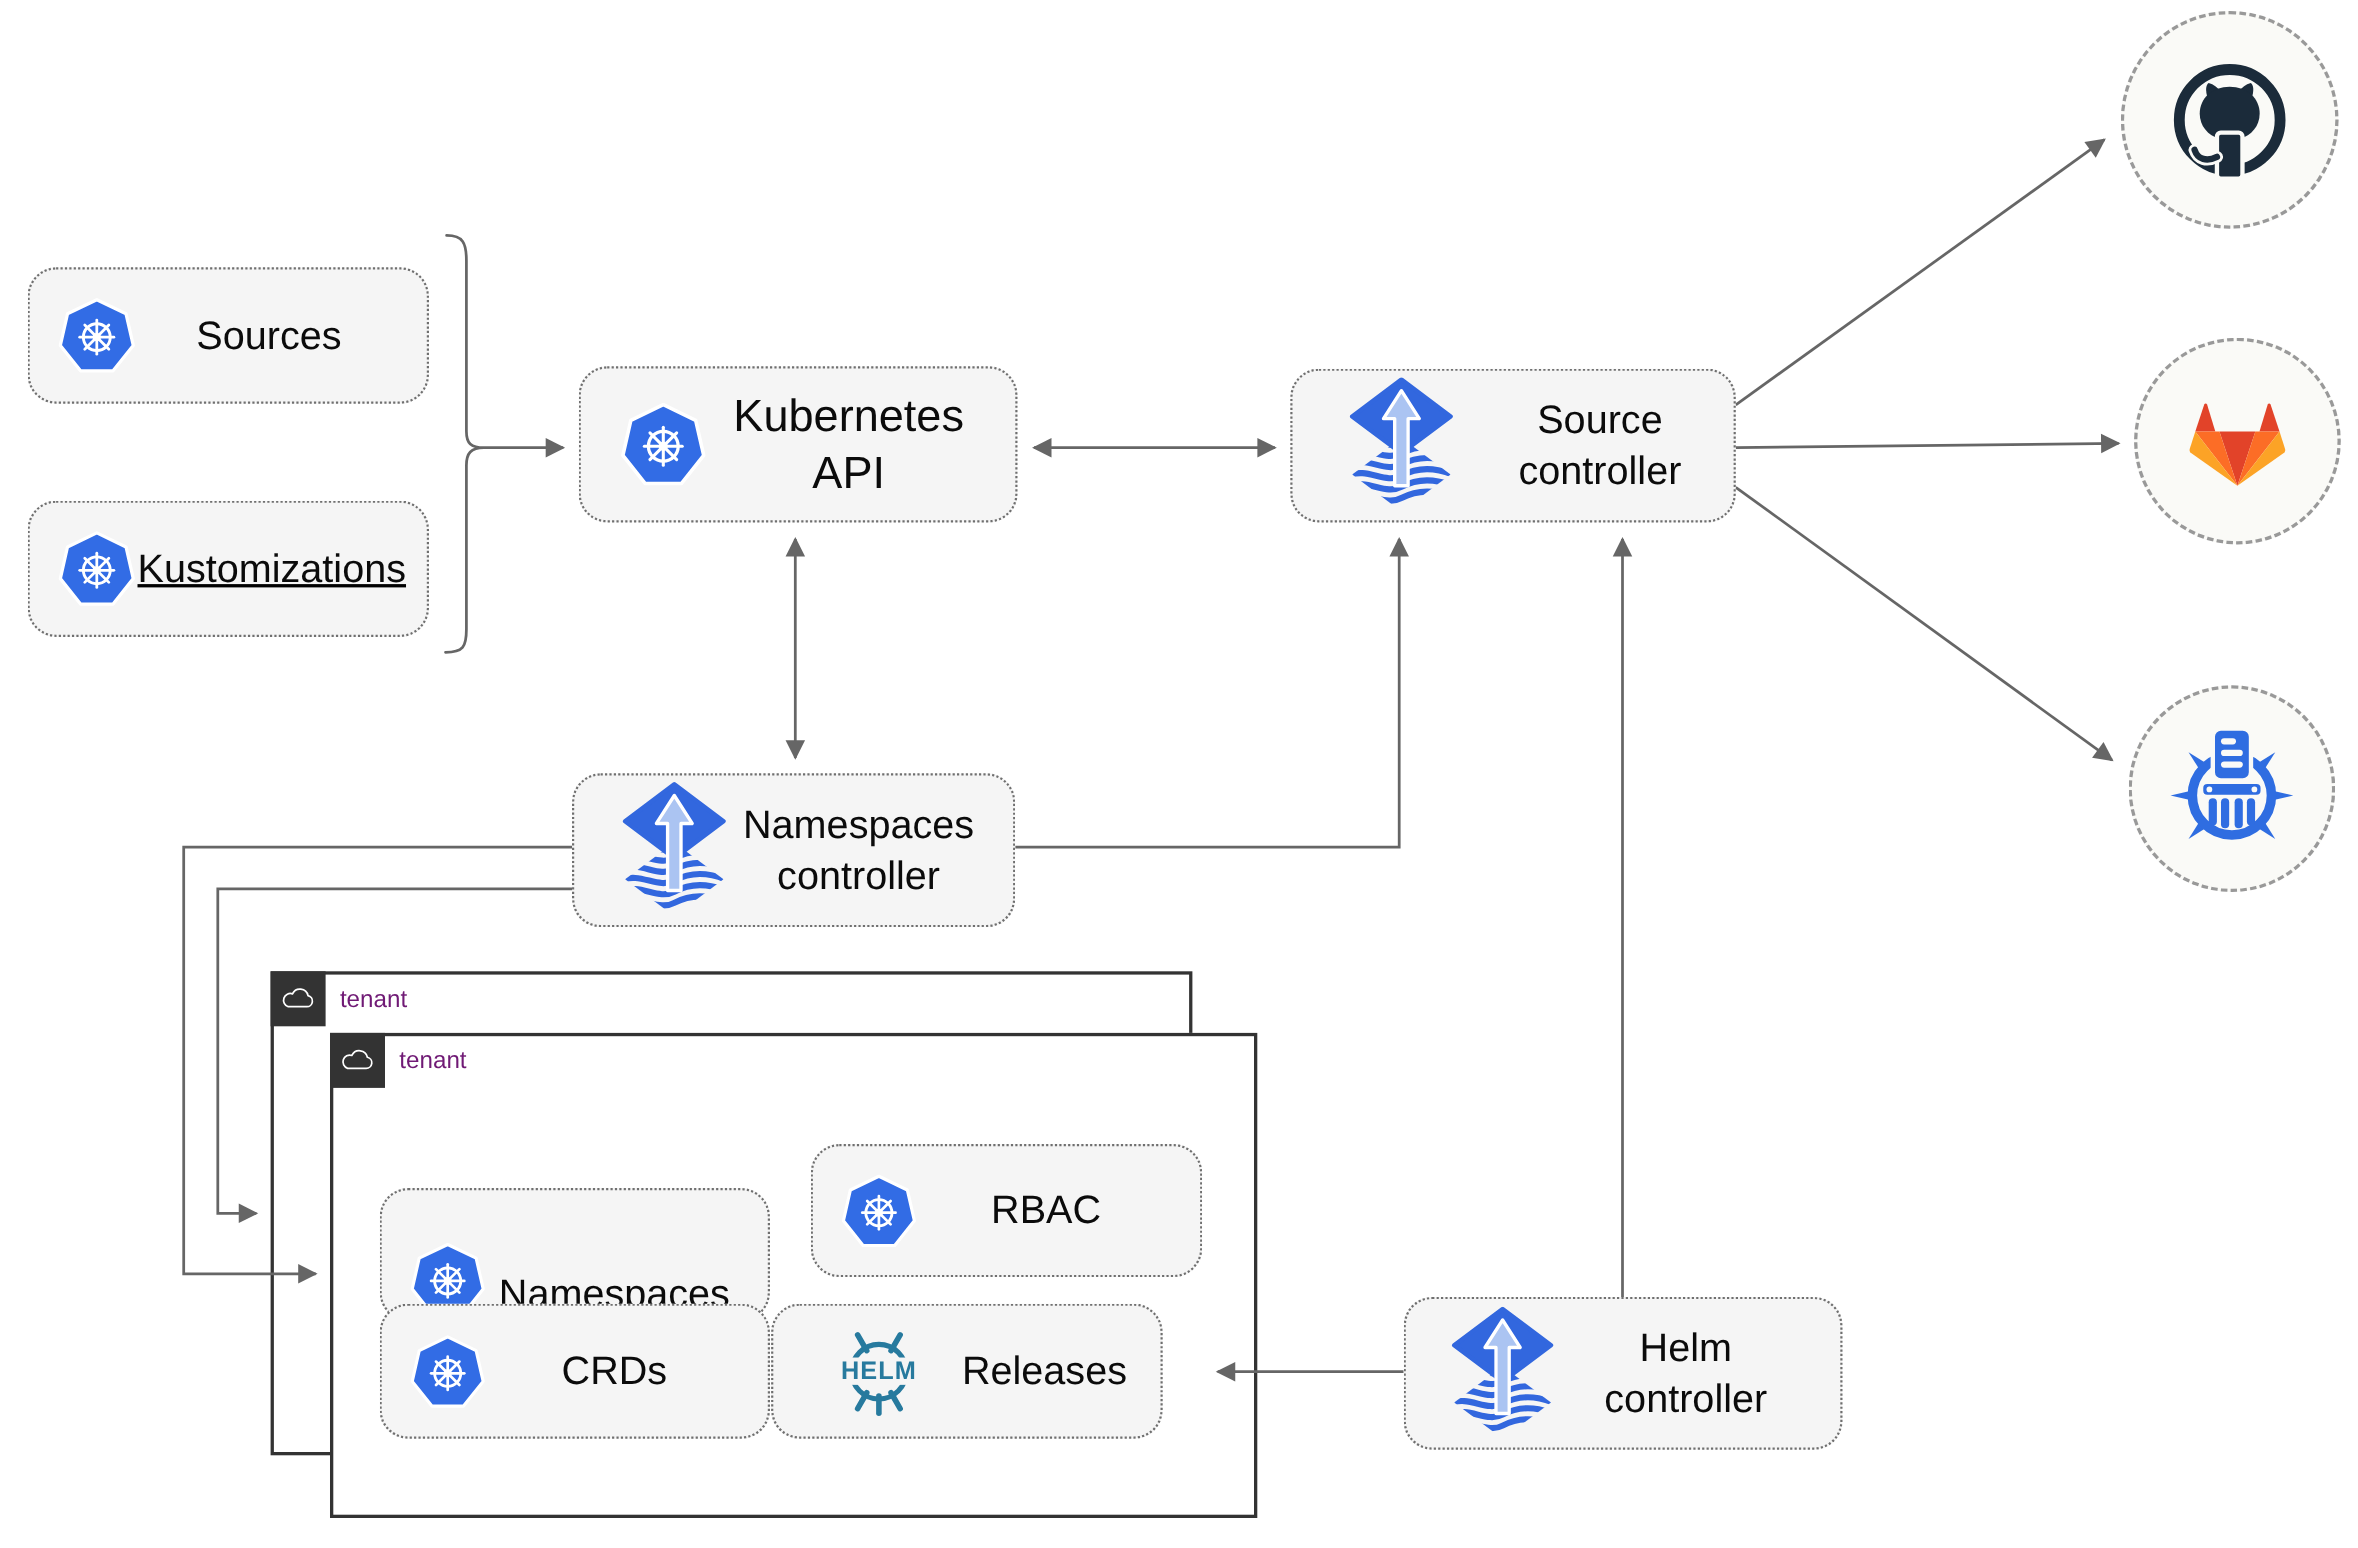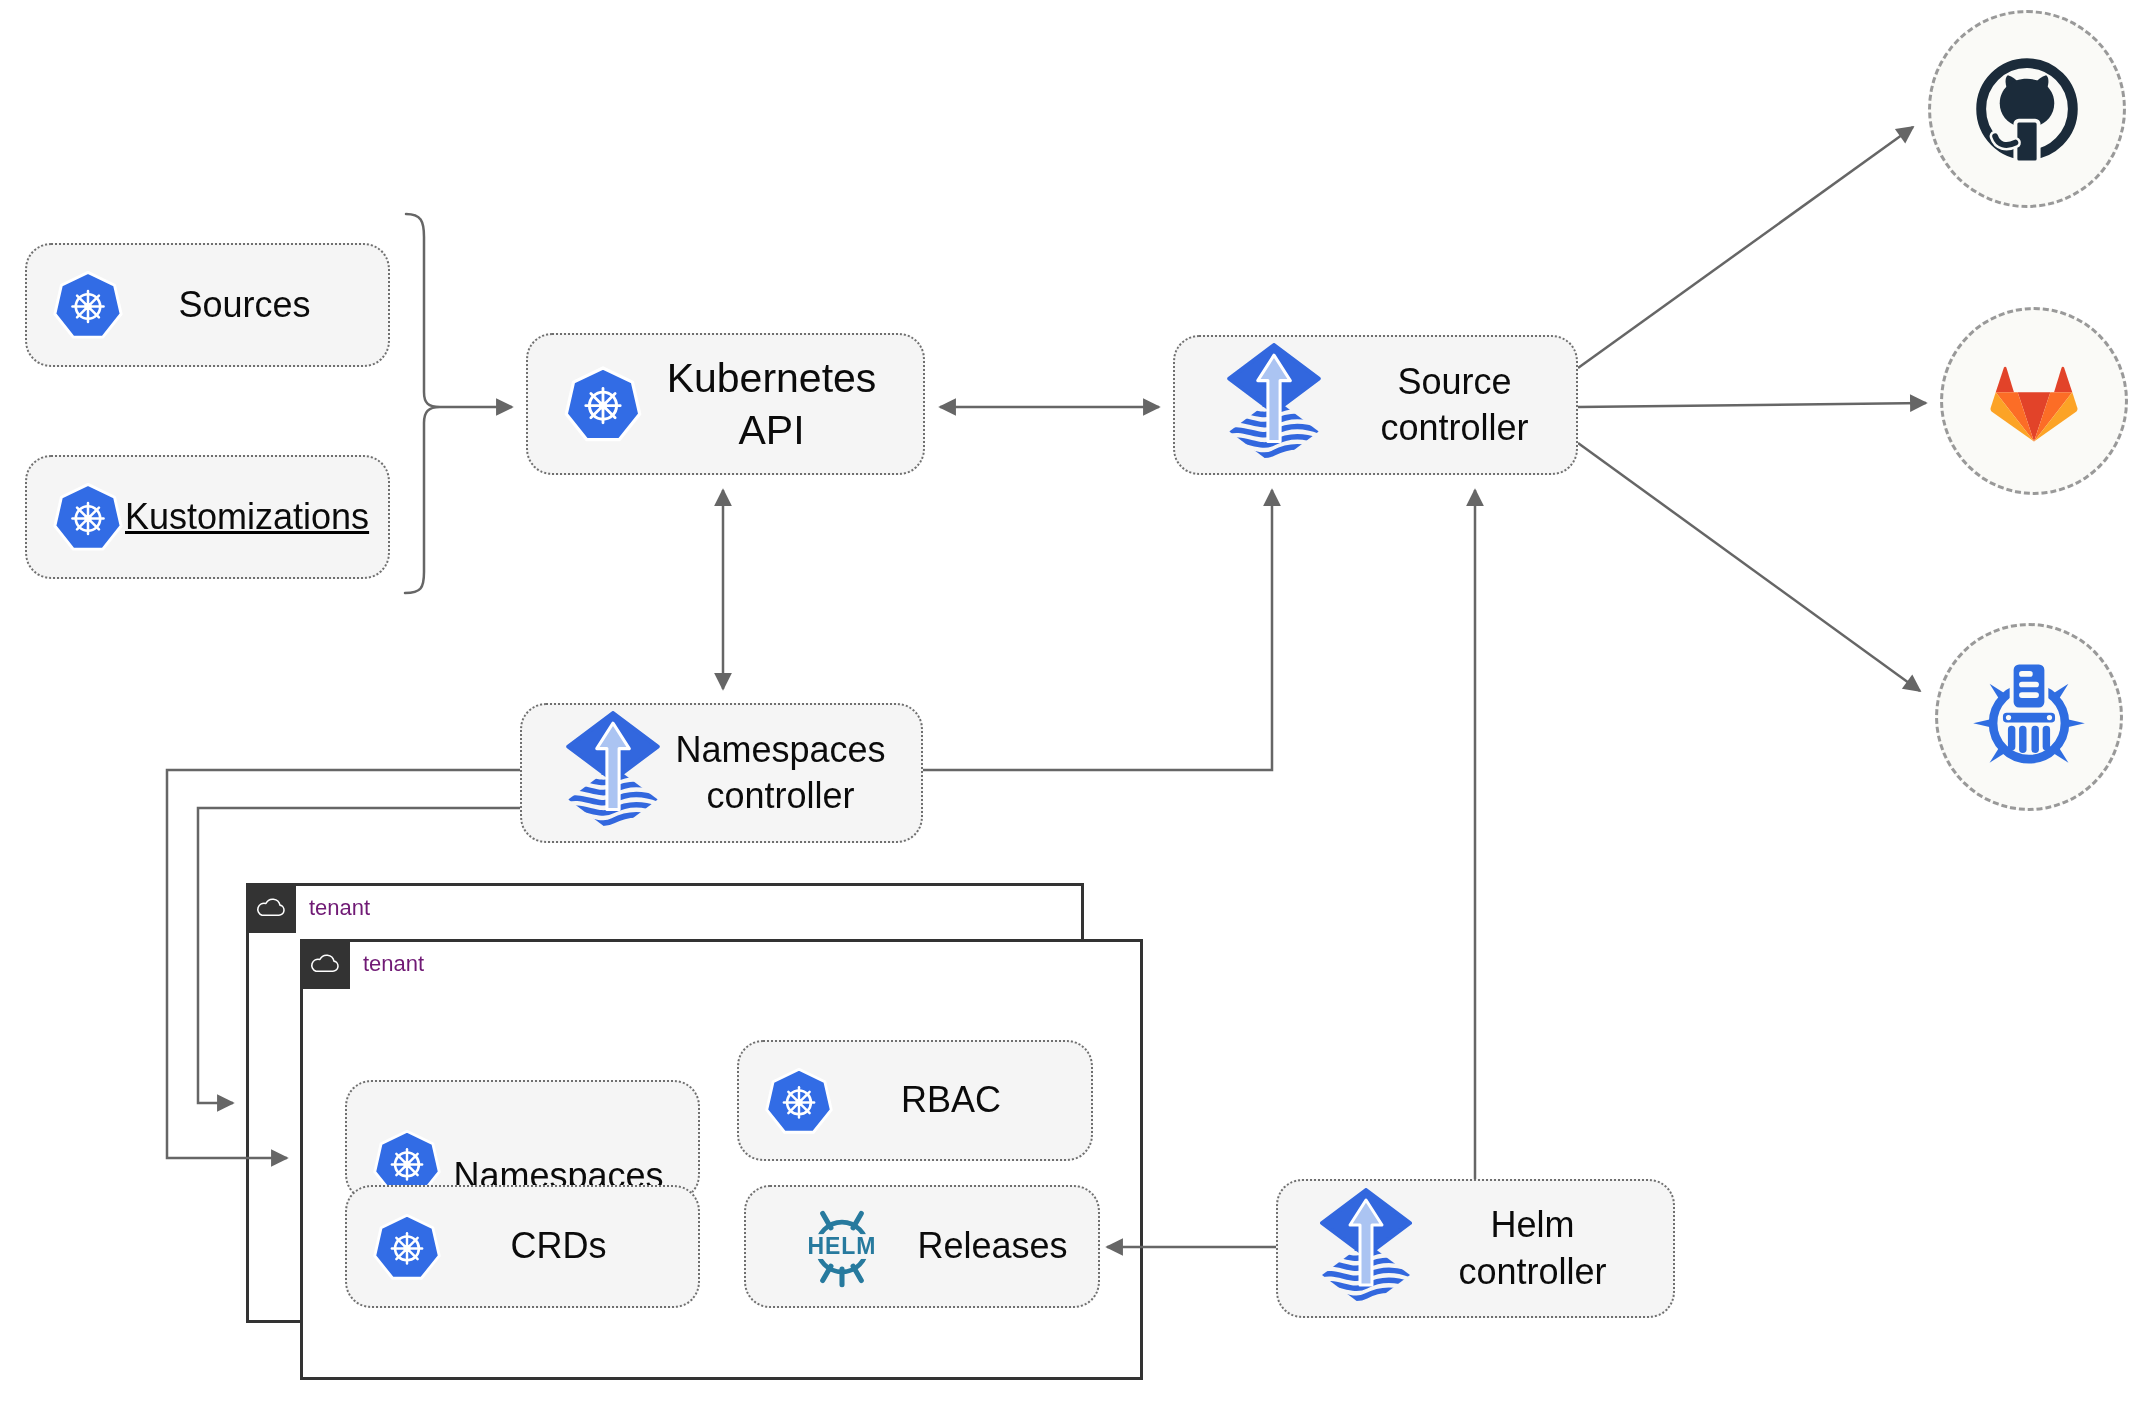--- a/index.html
+++ b/index.html
@@ -258,21 +258,21 @@
 
   <div class="node" style="left:737px;top:1040px;width:356px;height:121px;">
     <span class="nicon">
       <svg width="72" height="72">
           <use href="#k8s"></use>
         </svg>
     </span>
     <span class="nlabel">RBAC</span>
   </div>
 
-  <div class="node" style="left:744px;top:1185px;width:356px;height:123px;padding-left:50px;gap:23px;">
+  <div class="node" style="left:701px;top:1185px;width:356px;height:123px;padding-left:50px;gap:23px;">
     <span class="nicon">
       <svg width="92" height="92">
           <use href="#helm"></use>
         </svg>
     </span>
     <span class="nlabel">Releases</span>
   </div>
 
   <div class="remote" style="left:1928px;top:10px;width:198px;height:198px;">
     <svg width="116" height="116">

